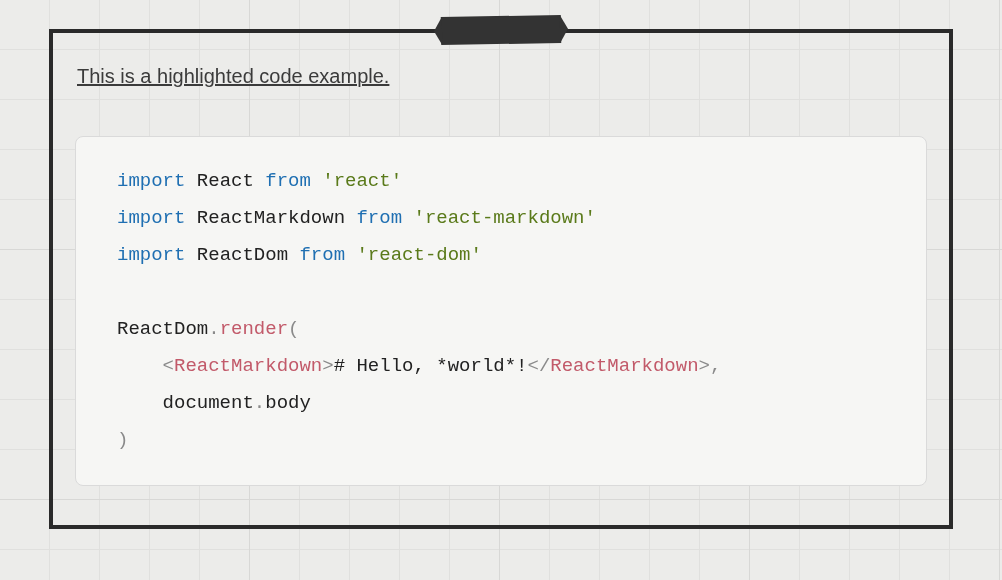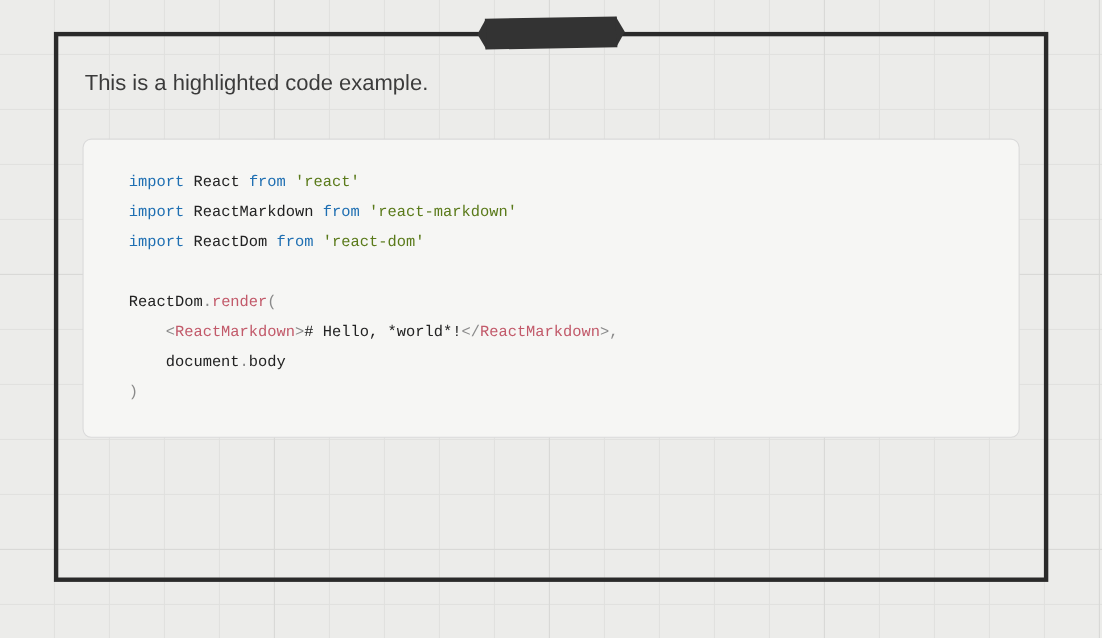--- a/index.html
+++ b/index.html
@@ -54,31 +54,32 @@
   }
   .tape::after {
     right: -7px;
     border-top: 14px solid transparent;
     border-bottom: 14px solid transparent;
     border-left: 8px solid #333;
   }
   .intro {
     font-size: 20px;
     color: #3b3b3b;
-    margin-bottom: 38px;
+    margin-bottom: 48px;
     margin-top: 6px;
     margin-left: 2px;
+    text-decoration: underline;
   }
   .code-block {
     background: #f6f6f4;
     border: 1px solid #dadada;
     border-radius: 8px;
     padding: 26px 41px;
     font-family: "SFMono-Regular", Consolas, "Liberation Mono", Menlo, monospace;
-    font-size: 14px;
+    font-size: 19px;
     line-height: 1.95;
     color: #3b3b3b;
     white-space: pre;
     overflow: auto;
   }
   .tok-kw   { color: #1f6fb2; }      
   .tok-str  { color: #5a7a1a; }      
   .tok-fn   { color: #c25a6a; }      
   .tok-tag  { color: #c25a6a; }      
   .tok-punc { color: #8a8a8a; }      

